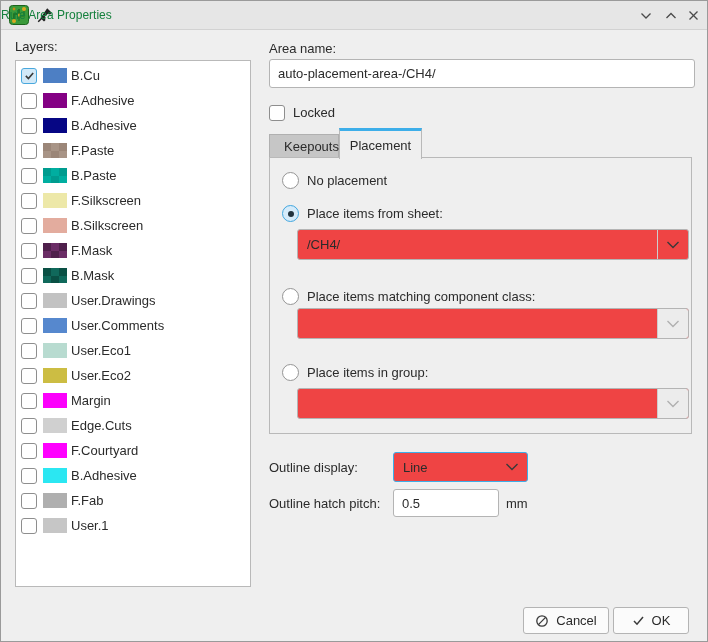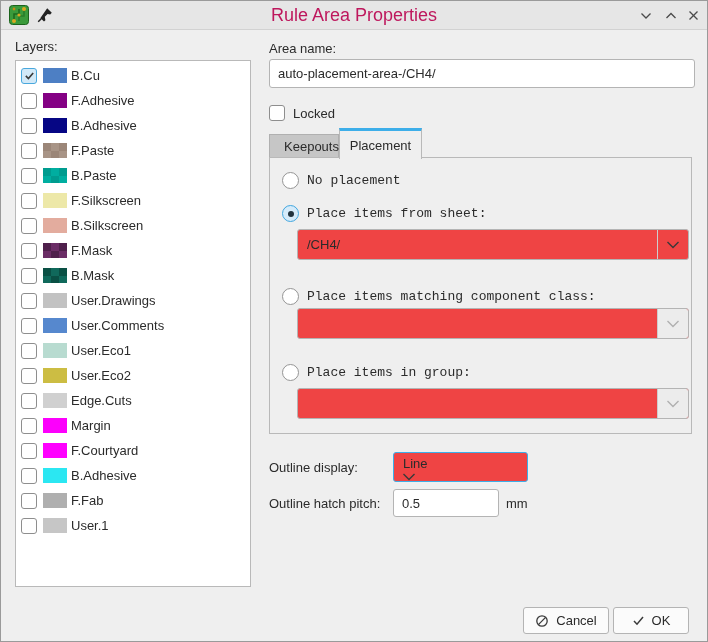--- a/index.html
+++ b/index.html
@@ -5,21 +5,21 @@
   html,body{margin:0;padding:0;background:#d8d8d8;}
   .dialog{
     position:relative;width:708px;height:642px;background:#efefef;
     font-family:"Liberation Sans",sans-serif;font-size:13px;color:#2b2b2b;
     border:1px solid #9a9a9a;box-sizing:border-box;overflow:hidden;
   }
   
   .titlebar{position:absolute;left:0;top:0;right:0;height:28px;background:#e6e6e6;
     border-bottom:1px solid #d2d2d2;}
   .titlebar .title{position:absolute;left:0;right:0;top:0;height:28px;line-height:28px;
-    text-align:center;font-size:18px;color:#be185d;}
+    text-align:left;font-size:12px;color:#15803d;}
   .app-icon{position:absolute;left:8px;top:4px;width:20px;height:20px;}
   .pin-icon{position:absolute;left:36px;top:6px;width:16px;height:16px;}
   .winctl{position:absolute;top:6px;width:17px;height:17px;display:flex;align-items:center;
     justify-content:center;cursor:default;}
   
   .layers-label{position:absolute;left:14px;top:38px;}
   .layers-list{position:absolute;left:14px;top:59px;width:236px;height:527px;background:#ffffff;
     border:1px solid #b9b9b9;box-sizing:border-box;overflow:hidden;padding-top:2px;}
   .layer-row{display:flex;align-items:center;height:25px;padding-left:5px;}
   .cb{width:14px;height:14px;border:1px solid #8e8e8e;border-radius:3px;background:#fff;
@@ -27,40 +27,40 @@
   .cb .check{visibility:hidden;}
   .cb.checked{background:#d2e9f8;border-color:#49a8dd;}
   .cb.checked .check{visibility:visible;}
   .swatch{width:24px;height:15px;margin-left:6px;flex:0 0 auto;}
   .layer-label{margin-left:4px;}
   
   .lbl{position:absolute;}
   .text-input{position:absolute;box-sizing:border-box;background:#fff;border:1px solid #b4b4b4;
     border-radius:3px;font-family:"Liberation Sans",sans-serif;font-size:13px;color:#2b2b2b;
     padding:0 8px;outline:none;}
-  .check-row{position:absolute;display:flex;align-items:center;gap:8px;}
+  .check-row{position:absolute;display:flex;align-items:flex-start;gap:8px;}
   
   .tab{position:absolute;box-sizing:border-box;display:flex;align-items:center;justify-content:center;}
   .tab-inactive{background:#c6c6c6;border:1px solid #b0b0b0;border-bottom:none;padding-left:15px;}
   .tab-active{background:#efefef;border:1px solid #b9b9b9;border-bottom:none;border-top:3px solid #3daee9;z-index:3;}
   .tab-panel{position:absolute;border:1px solid #b9b9b9;box-sizing:border-box;background:transparent;}
   
   .radio{width:15px;height:15px;border:1px solid #959595;border-radius:50%;background:#fff;
     display:inline-flex;align-items:center;justify-content:center;flex:0 0 auto;}
   .radio.selected{background:#d5ebfa;border-color:#43a7df;}
   .radio.selected::after{content:'';width:6px;height:6px;border-radius:50%;background:#22333e;}
-  .radio-row{position:absolute;display:flex;align-items:center;gap:8px;font-family:Liberation Mono, monospace;}
+  .radio-row{position:absolute;display:flex;align-items:center;gap:8px;}
   
   .combo{position:absolute;box-sizing:border-box;background:#ef4444;border:1px solid #b4b4b4;
     border-radius:3px;display:flex;align-items:stretch;overflow:hidden;}
   .combo-value{flex:1;display:flex;align-items:center;padding-left:9px;}
   .combo-arrow{width:30px;display:flex;align-items:center;justify-content:center;
     border-left:1px solid #cdcdcd;color:#3a3a3a;}
   .combo.disabled .combo-arrow{background:#ececec;color:#b0b0b0;}
-  .combo.focused{border-color:#3daee9;flex-direction:column;}
+  .combo.focused{border-color:#3daee9;}
   .combo.no-sep .combo-arrow{border-left:none;}
   
   .btn{position:absolute;box-sizing:border-box;display:flex;align-items:center;justify-content:center;
     gap:7px;background:#fbfbfb;border:1px solid #b4b4b4;border-radius:3px;cursor:default;}
 </style>
 </head>
 <body>
 
 <div class="dialog">
 
@@ -229,32 +229,32 @@
       <span class="swatch" style="background: rgb(204, 189, 67);"></span>
       <span class="layer-label">User.Eco2</span>
     </div>
 
     <div class="layer-row">
       <span class="cb">
         <svg class="check" width="11" height="11" viewBox="0 0 12 12">
           <polyline points="2,6.5 4.8,9.3 10,3.2" fill="none" stroke="#3a3a3a" stroke-width="1.8"></polyline>
         </svg>
       </span>
+      <span class="swatch" style="background: rgb(252, 0, 252);"></span>
+      <span class="layer-label">Margin</span>
+    </div>
+
+    <div class="layer-row">
+      <span class="cb">
+        <svg class="check" width="11" height="11" viewBox="0 0 12 12">
+          <polyline points="2,6.5 4.8,9.3 10,3.2" fill="none" stroke="#3a3a3a" stroke-width="1.8"></polyline>
+        </svg>
+      </span>
       <span class="swatch" style="background: rgb(208, 208, 208);"></span>
       <span class="layer-label">Edge.Cuts</span>
-    </div>
-
-    <div class="layer-row">
-      <span class="cb">
-        <svg class="check" width="11" height="11" viewBox="0 0 12 12">
-          <polyline points="2,6.5 4.8,9.3 10,3.2" fill="none" stroke="#3a3a3a" stroke-width="1.8"></polyline>
-        </svg>
-      </span>
-      <span class="swatch" style="background: rgb(252, 0, 252);"></span>
-      <span class="layer-label">Margin</span>
     </div>
 
     <div class="layer-row">
       <span class="cb">
         <svg class="check" width="11" height="11" viewBox="0 0 12 12">
           <polyline points="2,6.5 4.8,9.3 10,3.2" fill="none" stroke="#3a3a3a" stroke-width="1.8"></polyline>
         </svg>
       </span>
       <span class="swatch" style="background: rgb(255, 0, 255);"></span>
       <span class="layer-label">F.Courtyard</span>

